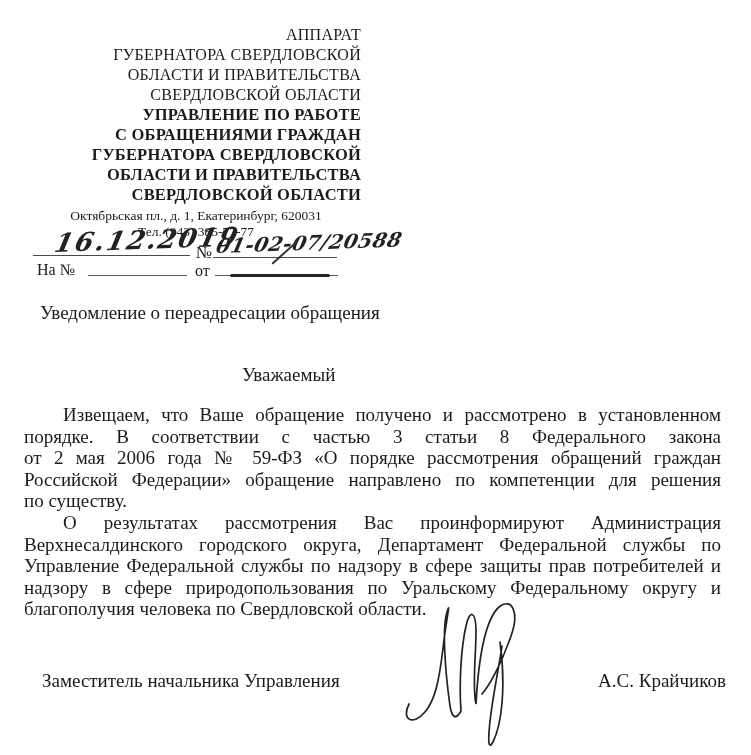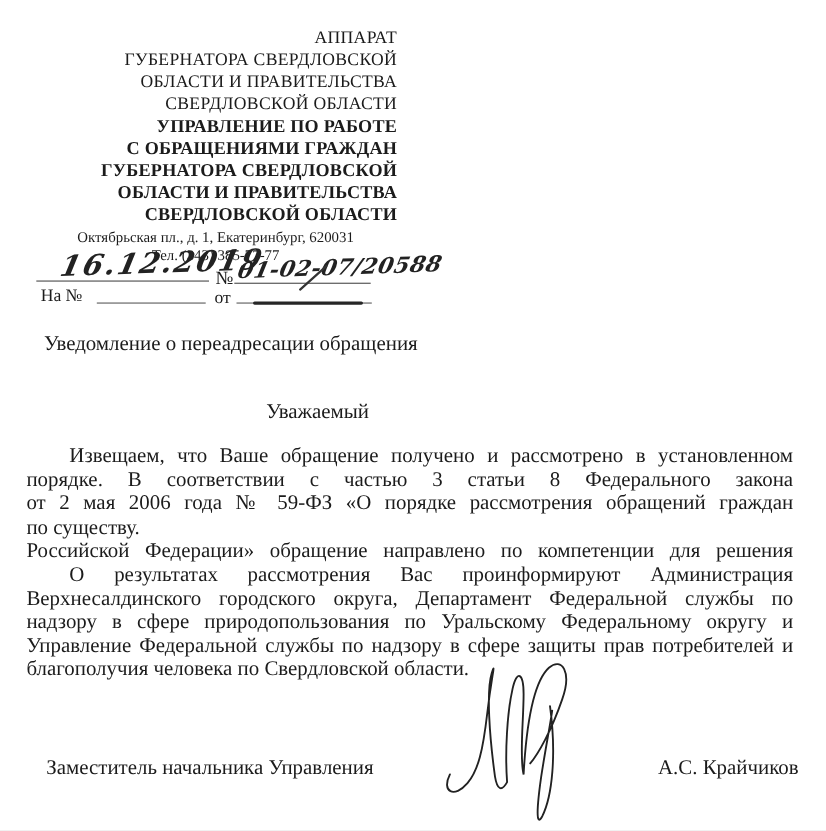--- a/index.html
+++ b/index.html
@@ -42,21 +42,21 @@
   .subject { position:absolute; left:40px; top:302px; font-size:19px; white-space:nowrap; }
   .salutation { position:absolute; left:242px; top:364px; font-size:19px; white-space:nowrap; }
 
   
   .body-text { position:absolute; left:24px; top:404px; width:697px; font-size:19px; }
   .para .line { height:21.6px; line-height:21.6px; overflow:hidden; text-align:justify; }
   .para .line:not(.last)::after { content:""; display:inline-block; width:100%; height:0; }
   .para .line.first { text-indent:39px; }
 
   
-  .sign-row { position:absolute; left:42px; top:688px; width:684px;
+  .sign-row { position:absolute; left:42px; top:670px; width:684px;
     display:flex; justify-content:space-between; font-size:19px; }
   .sign-row span { white-space:nowrap; }
 
   
   .sig-svg { position:absolute; left:403px; top:586px; width:132px; height:168px; }
 </style>
 </head>
 <body>
 
 <div class="page">
@@ -95,28 +95,28 @@
   <div class="from-smudge"></div>
 
   <div class="subject">Уведомление о переадресации обращения</div>
   <div class="salutation">Уважаемый</div>
 
   <div class="body-text">
     <div class="para">
         <div class="line first">Извещаем, что Ваше обращение получено и рассмотрено в установленном</div>
         <div class="line">порядке. В соответствии с частью 3 статьи 8 Федерального закона</div>
         <div class="line">от 2 мая 2006 года № 59-ФЗ «О порядке рассмотрения обращений граждан</div>
+        <div class="line">Российской Федерации» обращение направлено по компетенции для решения</div>
         <div class="line last">по существу.</div>
-        <div class="line">Российской Федерации» обращение направлено по компетенции для решения</div>
       </div>
     <div class="para">
         <div class="line first">О результатах рассмотрения Вас проинформируют Администрация</div>
         <div class="line">Верхнесалдинского городского округа, Департамент Федеральной службы по</div>
+        <div class="line">Управление Федеральной службы по надзору в сфере защиты прав потребителей и</div>
         <div class="line">надзору в сфере природопользования по Уральскому Федеральному округу и</div>
-        <div class="line">Управление Федеральной службы по надзору в сфере защиты прав потребителей и</div>
         <div class="line last">благополучия человека по Свердловской области.</div>
       </div>
   </div>
 
   <svg class="sig-svg" viewBox="0 0 132 168">
     <path d="M6,118 C-2,134 10,140 22,126 C32,114 36,96 40,62 C44,28 48,14 44,26
              C39,42 42,84 47,120 C49,132 53,134 58,125 C56,98 58,62 63,40
              C67,22 73,26 73,45 C73,70 69,102 73,118 C76,64 84,32 96,21
              C108,11 117,25 108,50 C98,79 86,100 79,108
              M97,56 C103,100 99,138 90,156 C84,167 85,148 89,120 C93,94 97,74 99,60" stroke="#222" stroke-width="1.7" fill="none" stroke-linecap="round"></path>

